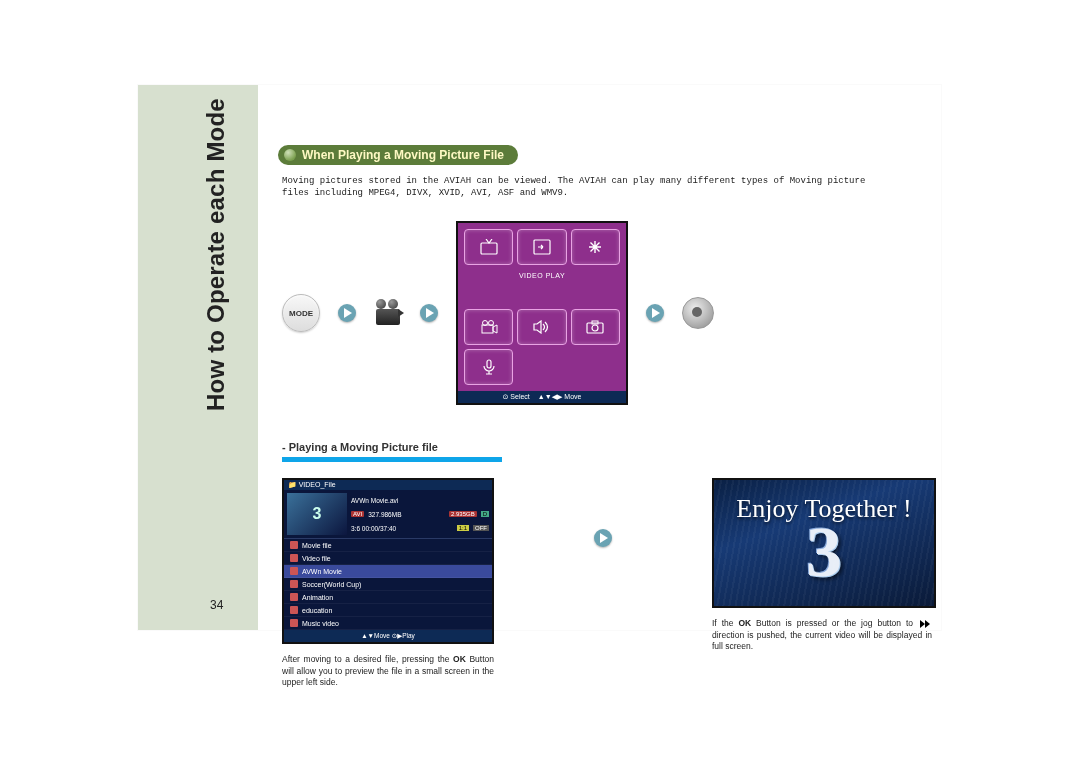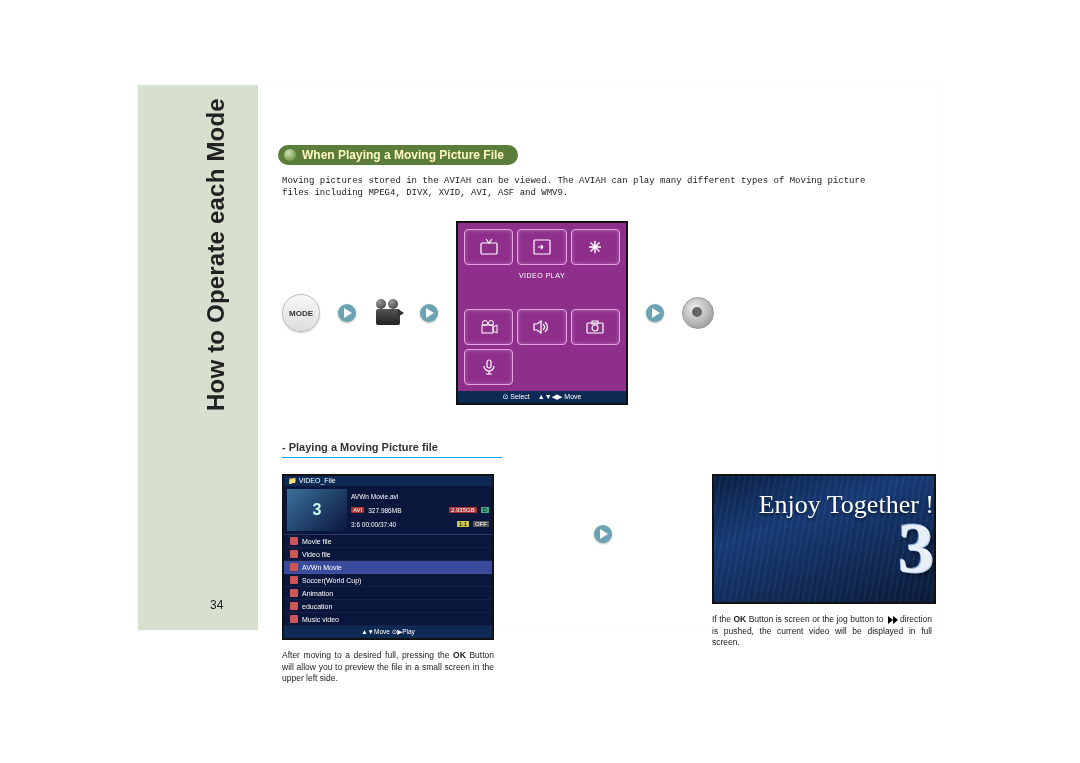--- a/index.html
+++ b/index.html
@@ -190,21 +190,21 @@
     color: #fff;
     font-size: 7px;
     height: 12px;
     display: flex; align-items: center; justify-content: center;
     gap: 8px;
   }
   .subhead {
     font-size: 11px;
     font-weight: bold;
     color: #333;
-    border-bottom: 1px solid #0ea5e9;
+    border-bottom: 5px solid #0ea5e9;
     padding-bottom: 4px;
     margin: 36px 0 0 4px;
     width: 220px;
   }
   .two-col {
     display: flex;
     gap: 100px;
     margin: 16px 0 0 4px;
     align-items: flex-start;
     position: relative;
@@ -268,21 +268,21 @@
     background:#0d2a55;
     font-size:6.5px;
     text-align:center;
     padding:2px 0;
   }
   .play-shot {
     width: 220px; height: 126px;
     border: 2px solid #111;
     background: linear-gradient(160deg, #0a2044 0%, #173a75 35%, #0a1a38 100%);
     position: relative;
-    display:flex;align-items:center;justify-content:flex-end;
+    display:flex;align-items:center;justify-content:center;
     overflow:hidden;
   }
   .enjoy {
     position:absolute; top:14px;
     font-family: "Brush Script MT", cursive;
     font-size: 26px;
     color: #fff;
     text-shadow: 0 2px 3px rgba(0,0,0,0.6);
   }
   .big3 {
@@ -460,36 +460,36 @@
                   <span>education</span>
                 </div>
               <div class="fs-item">
                   <span class="fs-ico"></span>
                   <span>Music video</span>
                 </div>
             </div>
             <div class="fs-foot">▲▼Move  ⊙▶Play</div>
           </div>
           <div class="caption">
-            <span>After moving to a desired full, pressing the </span><b>OK</b><span> Button will allow you to preview the file in a small screen in the upper left side.</span>
+            <span>After moving to a desired file, pressing the </span><b>OK</b><span> Button will allow you to preview the file in a small screen in the upper left side.</span>
           </div>
         </div>
 
         <div class="mid-arrow-wrap">
           <div class="arrow"></div>
         </div>
 
         <div class="col">
           <div class="play-shot">
             <div class="stripes"></div>
             <div class="enjoy">Enjoy Together !</div>
             <div class="big3">3</div>
           </div>
           <div class="caption">
-            <span>If the </span><b>OK</b><span> Button is screen or the jog button to </span><span class="ffwd"></span><span>direction is pushed, the current video will be displayed in full screen.</span>
+            <span>If the </span><b>OK</b><span> Button is pressed or the jog button to </span><span class="ffwd"></span><span>direction is pushed, the current video will be displayed in full screen.</span>
           </div>
         </div>
 
       </div>
 
     </div>
   </div>
 </div>
 
 </body></html>

